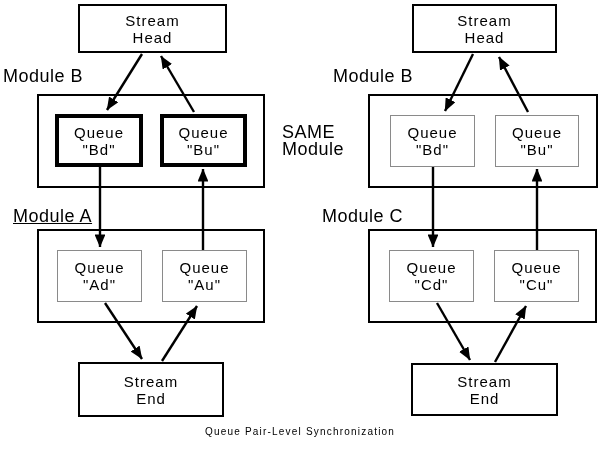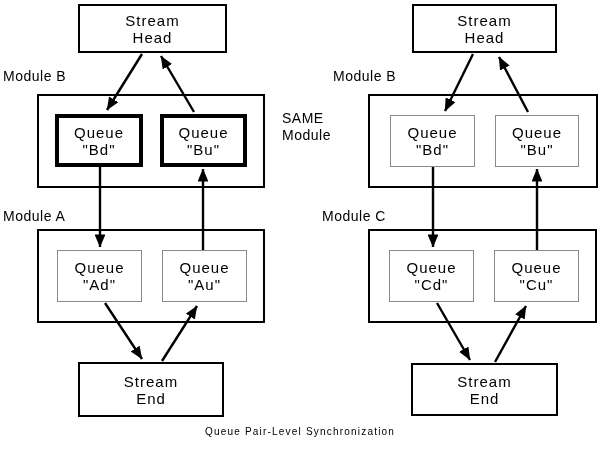--- a/index.html
+++ b/index.html
@@ -10,21 +10,21 @@
   .box{
     position:absolute;box-sizing:border-box;background:#ffffff;
     display:flex;align-items:center;justify-content:center;text-align:center;
     white-space:pre-line;font-size:15px;line-height:17px;letter-spacing:1px;
   }
   .io-box{border:2px solid #000000;}
   .container-box{position:absolute;box-sizing:border-box;border:2px solid #000000;background:#ffffff;}
   .queue{border:1px solid #8a8a8a;}
   .queue.em{border:4px solid #000000;}
   .label{
-    position:absolute;font-size:14px;line-height:17px;letter-spacing:0.5px;
+    position:absolute;font-size:18px;line-height:17px;letter-spacing:0.5px;
     white-space:pre-line;background:transparent;
   }
   .caption{
     position:absolute;left:0;right:0;top:426px;text-align:center;
     font-size:10px;letter-spacing:1.2px;
   }
   #arrows{position:absolute;left:0;top:0;pointer-events:none;}
 </style>
 </head>
 <body>
@@ -37,24 +37,24 @@
   <div class="label" style="left:3px;top:68px;">Module B</div>
 
   <div class="container-box" style="left:37px;top:94px;width:228px;height:94px;"></div>
 
   <div class="box queue em" style="left:55px;top:114px;width:88px;height:53px;">Queue
 "Bd"</div>
 
   <div class="box queue em" style="left:160px;top:114px;width:87px;height:53px;">Queue
 "Bu"</div>
 
-  <div class="label" style="left:282px;top:110px;">SAME
+  <div class="label" style="left:282px;top:124px;">SAME
 Module</div>
 
-  <div class="label" style="left:3px;top:208px;">Module A</div>
+  <div class="label" style="left:13px;top:208px;text-decoration:underline;">Module A</div>
 
   <div class="container-box" style="left:37px;top:229px;width:228px;height:94px;"></div>
 
   <div class="box queue" style="left:57px;top:250px;width:85px;height:52px;">Queue
 "Ad"</div>
 
   <div class="box queue" style="left:162px;top:250px;width:85px;height:52px;">Queue
 "Au"</div>
 
   <div class="box io-box" style="left:78px;top:362px;width:146px;height:55px;">Stream

